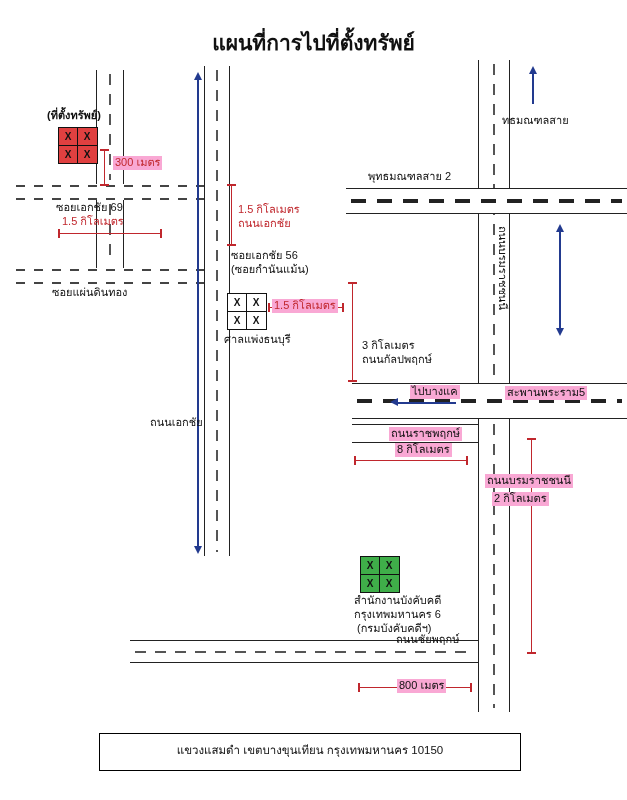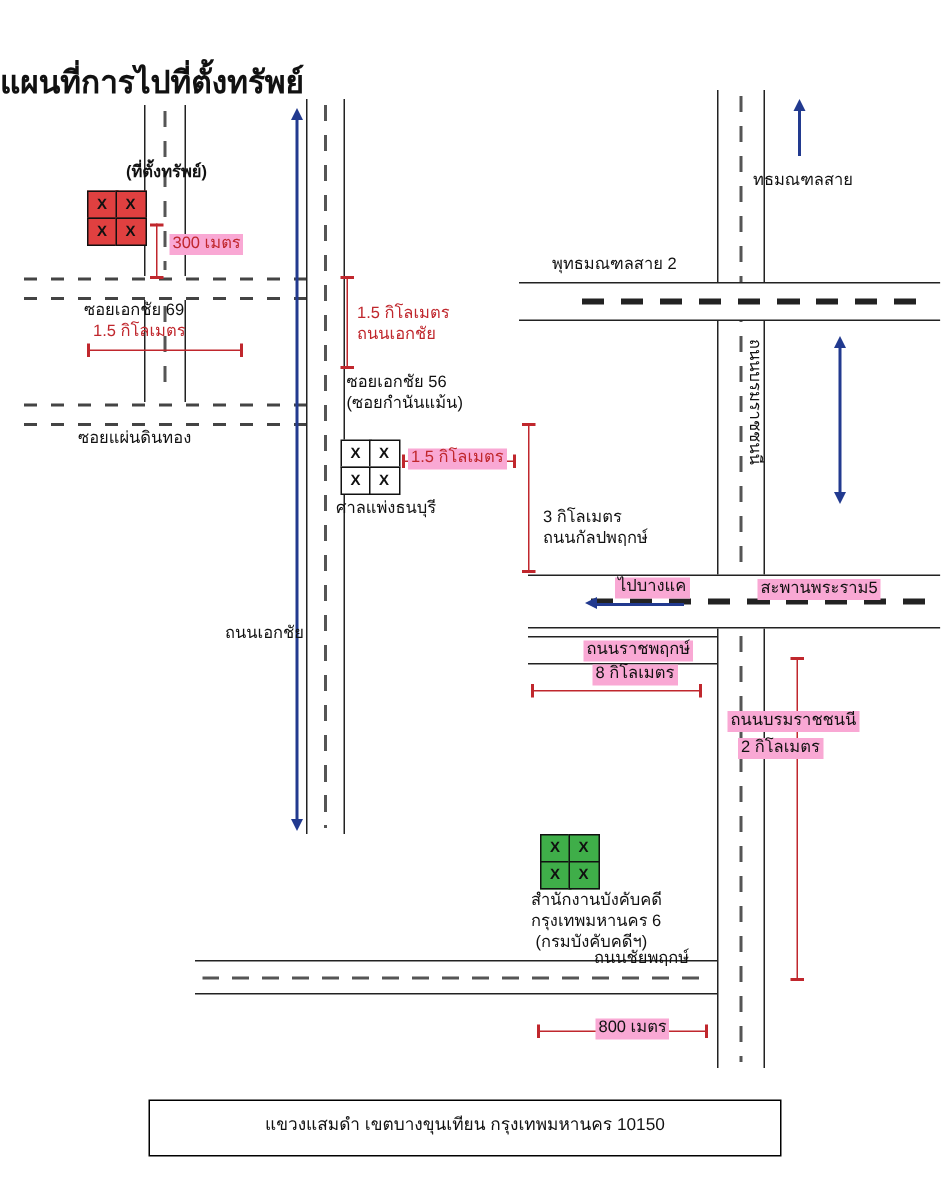--- a/index.html
+++ b/index.html
@@ -1,22 +1,22 @@
 <!DOCTYPE html>
 <html><head>
 <meta charset="utf-8">
 <style>
   html,body{margin:0;padding:0;background:#ffffff;}
   .page{position:relative;width:627px;height:800px;background:#ffffff;overflow:hidden;
         font-family:"Liberation Sans","DejaVu Sans",sans-serif;color:#111;}
-  .title{position:absolute;left:0;right:0;top:26px;
-         font-size:21px;font-weight:700;z-index:5;margin-top:12px;}
+  .title{position:absolute;left:0;right:0;top:26px;text-align:center;
+         font-size:21px;font-weight:700;z-index:5;}
   .lbl{position:absolute;font-size:11px;line-height:1.25;white-space:nowrap;color:#111;z-index:4;}
   .red{color:#c0272d;}
-  .bold{font-weight:700;margin-left:37px;}
+  .bold{font-weight:700;}
   .bgw{background:#f9a8d4;padding:0 2px;}
   .rot{transform:rotate(90deg);transform-origin:0 0;}
 
   
   .road-v{position:absolute;border-left:1.3px solid #222;border-right:1.3px solid #222;z-index:1;}
   .vdash{position:absolute;top:4px;bottom:4px;left:50%;width:2px;margin-left:-1px;
          background:repeating-linear-gradient(180deg,#555 0 11px,transparent 11px 20px);}
   .road-h{position:absolute;background:#fff;border-top:1.3px solid #222;border-bottom:1.3px solid #222;z-index:2;}
   .hdash{position:absolute;left:5px;right:5px;top:50%;height:2px;margin-top:-1px;
          background:repeating-linear-gradient(90deg,#555 0 11px,transparent 11px 20px);}

